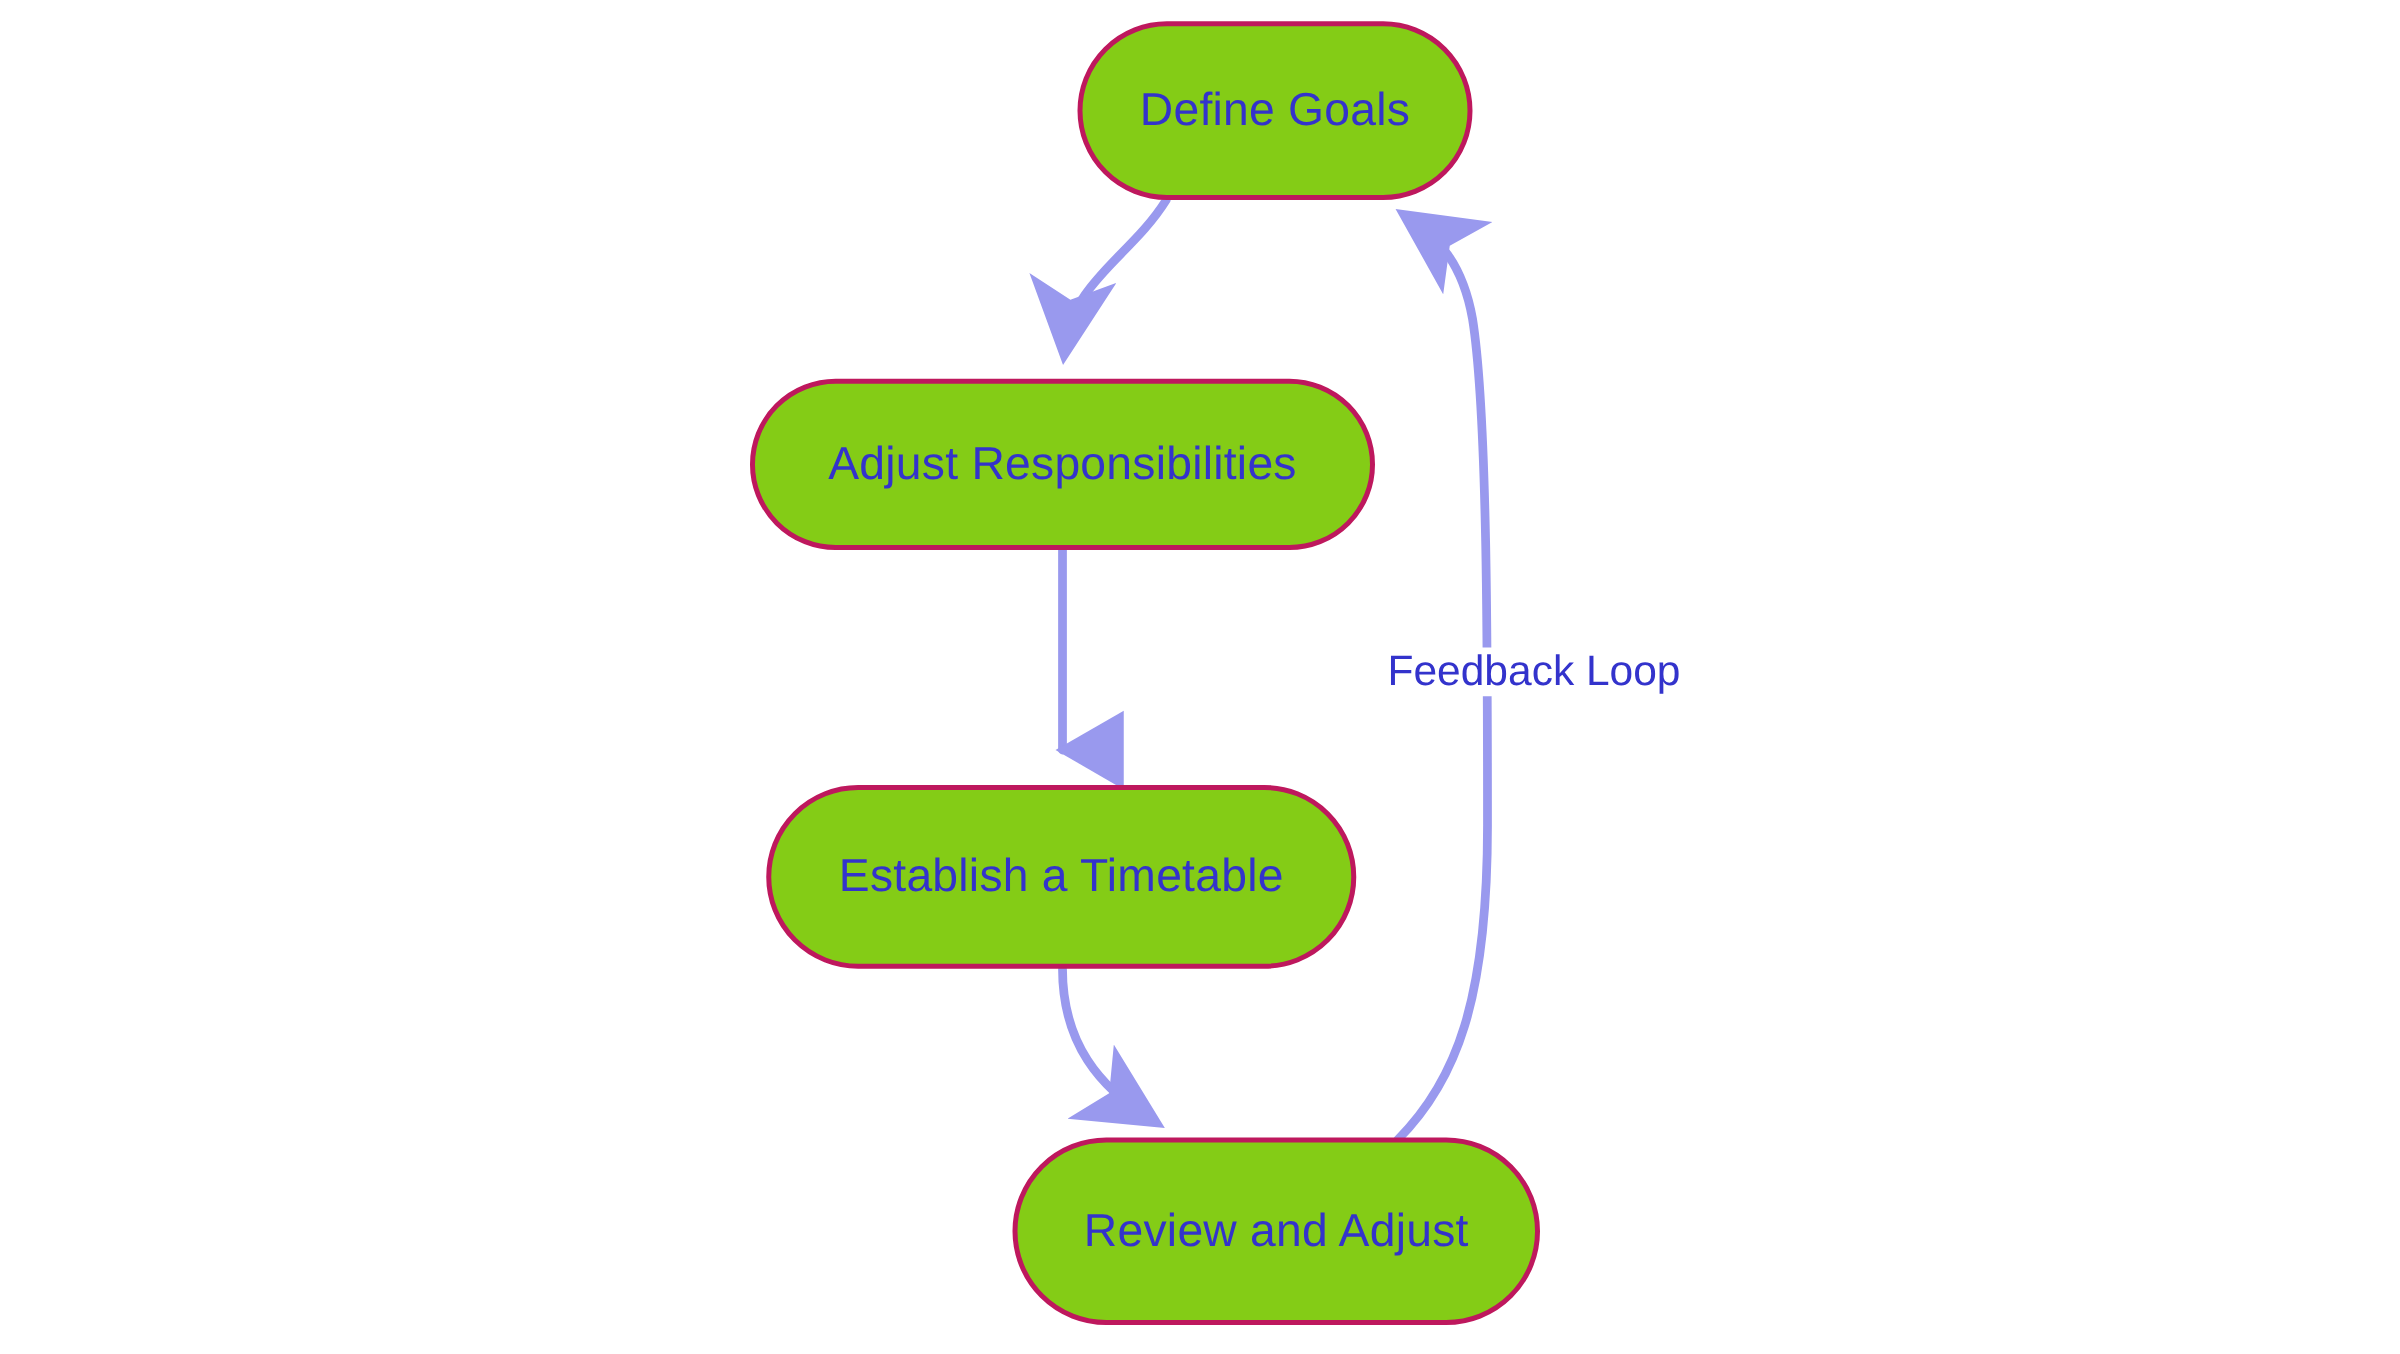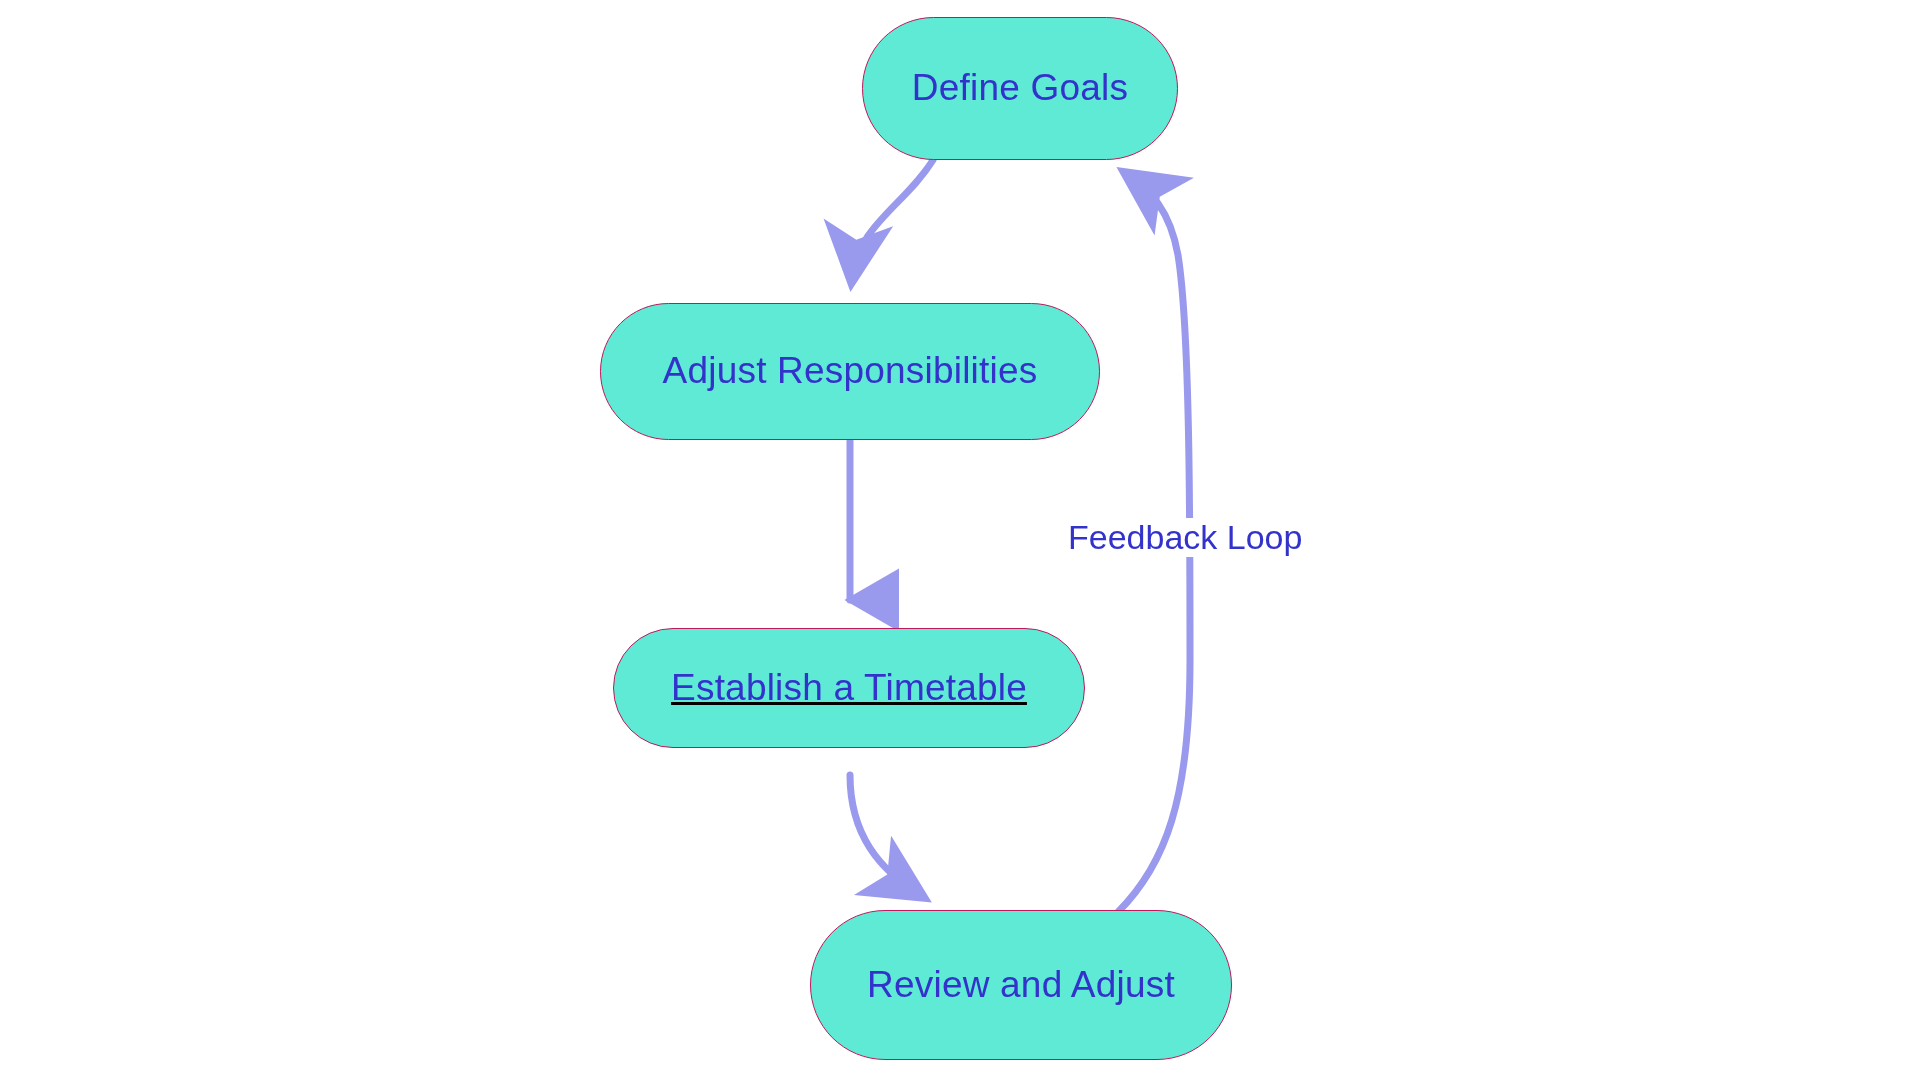--- a/index.html
+++ b/index.html
@@ -23,54 +23,54 @@
   #edge-layer {
     position: absolute;
     left: 0;
     top: 0;
     width: 1920px;
     height: 1083px;
   }
   .flow-node {
     position: absolute;
     box-sizing: border-box;
-    background: #5eead4;
-    border: 1px solid #be185d;
+    background: #84cc16;
+    border: 4px solid #be185d;
     border-radius: 999px;
     display: flex;
     align-items: center;
     justify-content: center;
     text-align: center;
   }
   .flow-node .node-label {
     color: #3333cc;
     font-family: "Liberation Sans", sans-serif;
     font-size: 37px;
     font-weight: 400;
     line-height: 1.1;
     letter-spacing: 0.2px;
     white-space: nowrap;
   }
   #node-define-goals   { left: 862px; top: 17px;  width: 316px; height: 143px; }
   #node-outline-resp   { left: 600px; top: 303px; width: 500px; height: 137px; }
-  #node-timetable      { left: 613px; top: 628px; width: 472px; height: 120px; text-decoration: underline; }
+  #node-timetable      { left: 613px; top: 628px; width: 472px; height: 147px; }
   #node-review-adjust  { left: 810px; top: 910px; width: 422px; height: 150px; }
 
   .edge-label {
     position: absolute;
     color: #3333cc;
     font-family: "Liberation Sans", sans-serif;
     font-size: 34px;
     font-weight: 400;
     white-space: nowrap;
     background: #ffffff;
     padding: 0 6px;
   }
   #edge-label-feedback {
-    left: 1062px;
+    left: 1104px;
     top: 518px;
     transform: translateY(0);
     text-align: right;
   }
 </style>
 </head>
 <body>
 
 <div id="diagram-canvas">
 

